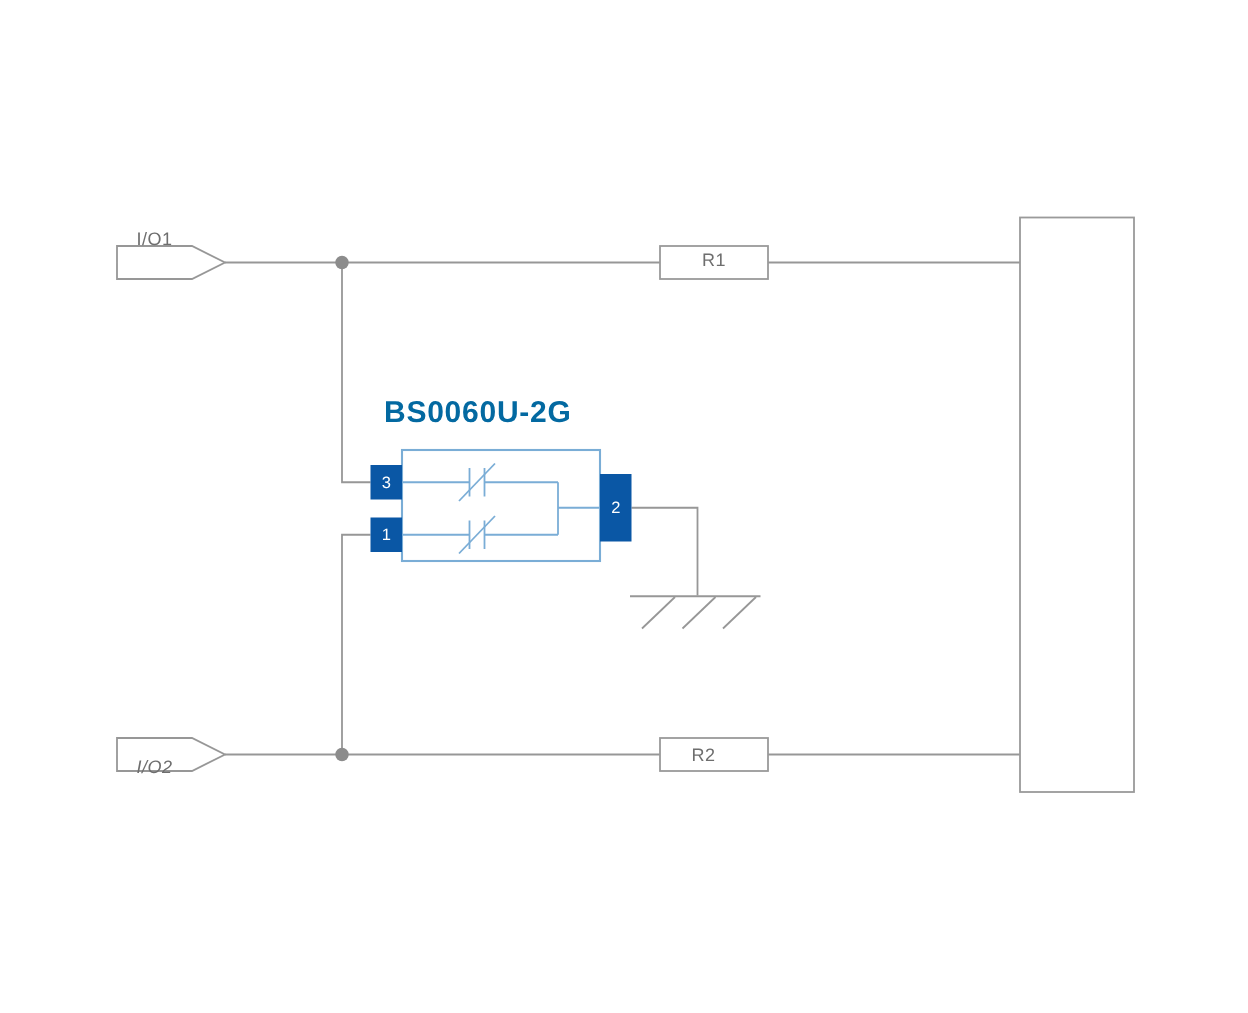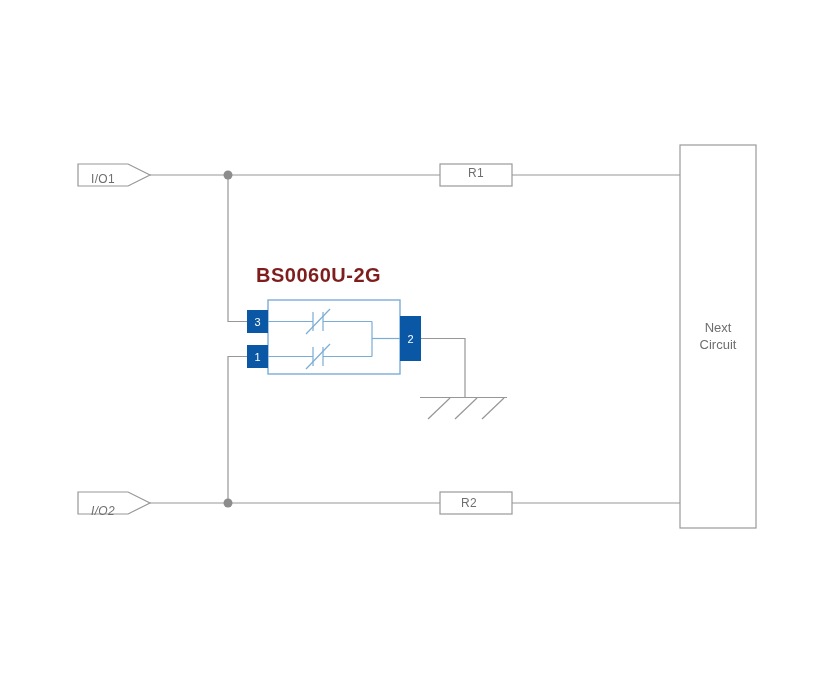--- a/index.html
+++ b/index.html
@@ -36,21 +36,21 @@
     align-items: center;
     justify-content: center;
     color: #ffffff;
     font-size: 11px;
     font-weight: 400;
   }
   .part-title {
     position: absolute;
     left: 256px;
     top: 264px;
-    color: #7f1d1d;
+    color: #0369a1;
     font-size: 20px;
     font-weight: 700;
     letter-spacing: 0.5px;
     text-align: right;
   }
   .next-circuit {
     position: absolute;
     left: 680px;
     top: 145px;
     width: 76px;
@@ -113,30 +113,28 @@
 
       <path d="M372 321.5 V356.5"></path>
       <path d="M372 338.5 H400"></path>
     </g>
 
     <rect x="247" y="310" width="21" height="23" fill="#0a57a5"></rect>
     <rect x="247" y="345" width="21" height="23" fill="#0a57a5"></rect>
     <rect x="400" y="316" width="21" height="45" fill="#0a57a5"></rect>
   </svg>
 
-  <div class="label" style="left:78px; top:168px; width:50px; height:22px;">I/O1</div>
+  <div class="label" style="left:78px; top:148px; width:50px; height:22px;">I/O1</div>
 
   <div class="label" style="left:78px; top:492px; width:50px; height:38px;font-style:italic;">I/O2</div>
 
   <div class="label" style="left:440px; top:164px; width:72px; height:18px;">R1</div>
 
   <div class="label" style="left:440px; top:492px; width:58px; height:22px;">R2</div>
 
-  <div class="next-circuit">Next
-Circuit</div>
 
   <div class="part-title">BS0060U-2G</div>
 
   <div class="pin-label" style="left:247px; top:310px; width:21px; height:23px;">3</div>
 
   <div class="pin-label" style="left:247px; top:345px; width:21px; height:23px;">1</div>
 
   <div class="pin-label" style="left:400px; top:316px; width:21px; height:45px;">2</div>
 
 </div>

